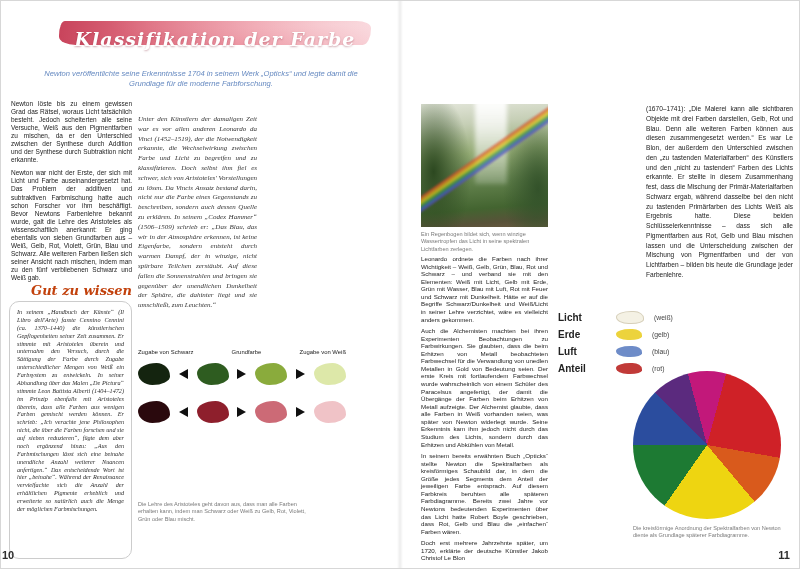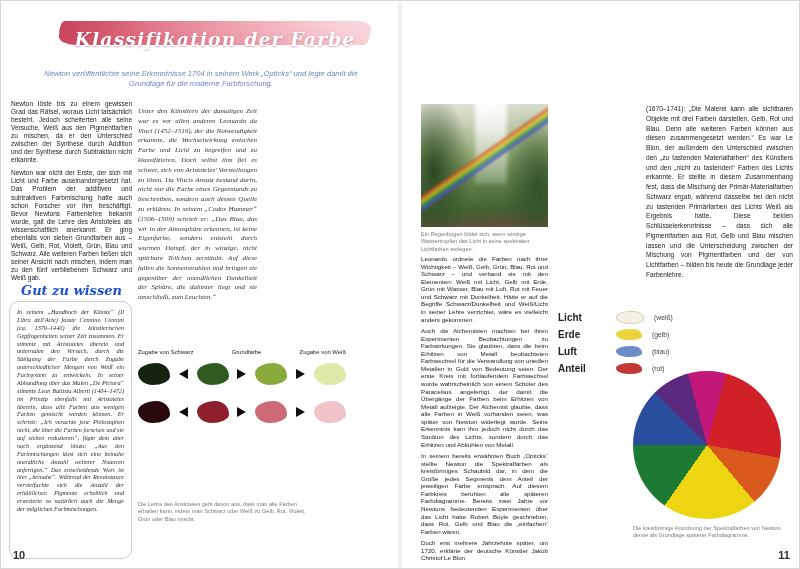--- a/index.html
+++ b/index.html
@@ -16,24 +16,24 @@
     linear-gradient(98deg,#c8435b 0%,#de6e80 28%,#ee9ba7 62%,#f8cfd5 100%);
     border-radius:10px 24px 14px 28px/24px 12px 28px 14px;margin-left:44px;}
   .banner-title{position:absolute;width:100%;top:7px;text-align:center;font-family:"DejaVu Serif",serif;font-style:italic;font-weight:bold;font-size:19px;color:#ffffff;letter-spacing:1px;text-shadow:0 1px 2px rgba(120,20,40,.35);}
 
   .intro{position:absolute;left:25px;top:68px;width:350px;text-align:center;font-style:italic;font-size:7.6px;line-height:1.35;color:#6589c0;}
 
   .jtext{text-align:justify;}
   #col1{position:absolute;left:10px;top:99px;width:121px;font-size:6.5px;line-height:1.24;}
   #col1 p{margin:0 0 5px 0;}
 
-  #gzw-head{position:absolute;left:10px;top:282px;width:121px;text-align:center;font-family:"DejaVu Serif",serif;font-style:italic;font-weight:bold;font-size:13px;color:#1d4ed8;}
+  #gzw-head{position:absolute;left:10px;top:282px;width:121px;text-align:right;font-family:"DejaVu Serif",serif;font-style:italic;font-weight:bold;font-size:13px;color:#c2410c;}
   #gzw-box{position:absolute;left:8px;top:300px;width:123px;height:258px;border:1px solid #cccccc;border-radius:10px;padding:6px 7px;box-sizing:border-box;font-family:"Liberation Serif",serif;font-style:italic;font-size:6.2px;line-height:1.27;color:#2b2b2b;}
 
-  #col2{position:absolute;left:137px;top:106px;width:119px;font-family:"Liberation Serif",serif;font-style:italic;font-size:7px;line-height:1.4;color:#333333;}
+  #col2{position:absolute;left:137px;top:114px;width:119px;font-family:"Liberation Serif",serif;font-style:italic;font-size:7px;line-height:1.4;color:#333333;}
 
   
   #diagram{position:absolute;left:137px;top:348px;width:208px;}
   .dg-headers{display:flex;justify-content:space-between;font-size:5.9px;color:#222;margin-bottom:8px;}
   .dg-row{display:flex;align-items:center;justify-content:space-between;margin-bottom:16px;}
   .dab{display:inline-block;width:32px;height:22px;border-radius:58% 42% 55% 45%/46% 60% 40% 54%;}
   .tri{display:inline-block;width:0;height:0;}
   .tri-l{border-top:5px solid transparent;border-bottom:5px solid transparent;border-right:9px solid #101010;}
   .tri-r{border-top:5px solid transparent;border-bottom:5px solid transparent;border-left:9px solid #101010;}
   .fig-cap{font-size:5.6px;line-height:1.32;color:#7a7a7a;}
@@ -58,21 +58,21 @@
   .legend-row{display:flex;align-items:center;height:17px;}
   .legend-el{width:58px;font-size:10px;font-weight:bold;color:#222;}
   .legend-swatch{display:inline-block;width:26px;height:11px;border-radius:60% 40% 50% 50%/50% 62% 38% 60%;}
   .legend-row:first-child .legend-swatch{border:1px solid #d6cfba;}
   .legend-col{margin-left:10px;font-size:6.8px;color:#444;}
 
   #wheel{position:absolute;left:233px;top:370px;width:148px;height:148px;border-radius:50%;}
   #wheel-cap{position:absolute;left:233px;top:524px;width:158px;}
 
   .pageno{position:absolute;bottom:7px;font-weight:bold;font-size:11px;color:#2e2e2e;}
-  #pn10{left:12px;text-align:center;}
+  #pn10{left:1px;text-align:center;}
   #pn11{right:9px;}
 </style>
 </head>
 <body>
 
 <div id="spread">
 
   <div id="page-left" class="page">
     <div class="banner">
       <div class="banner-title">Klassifikation der Farbe</div>

